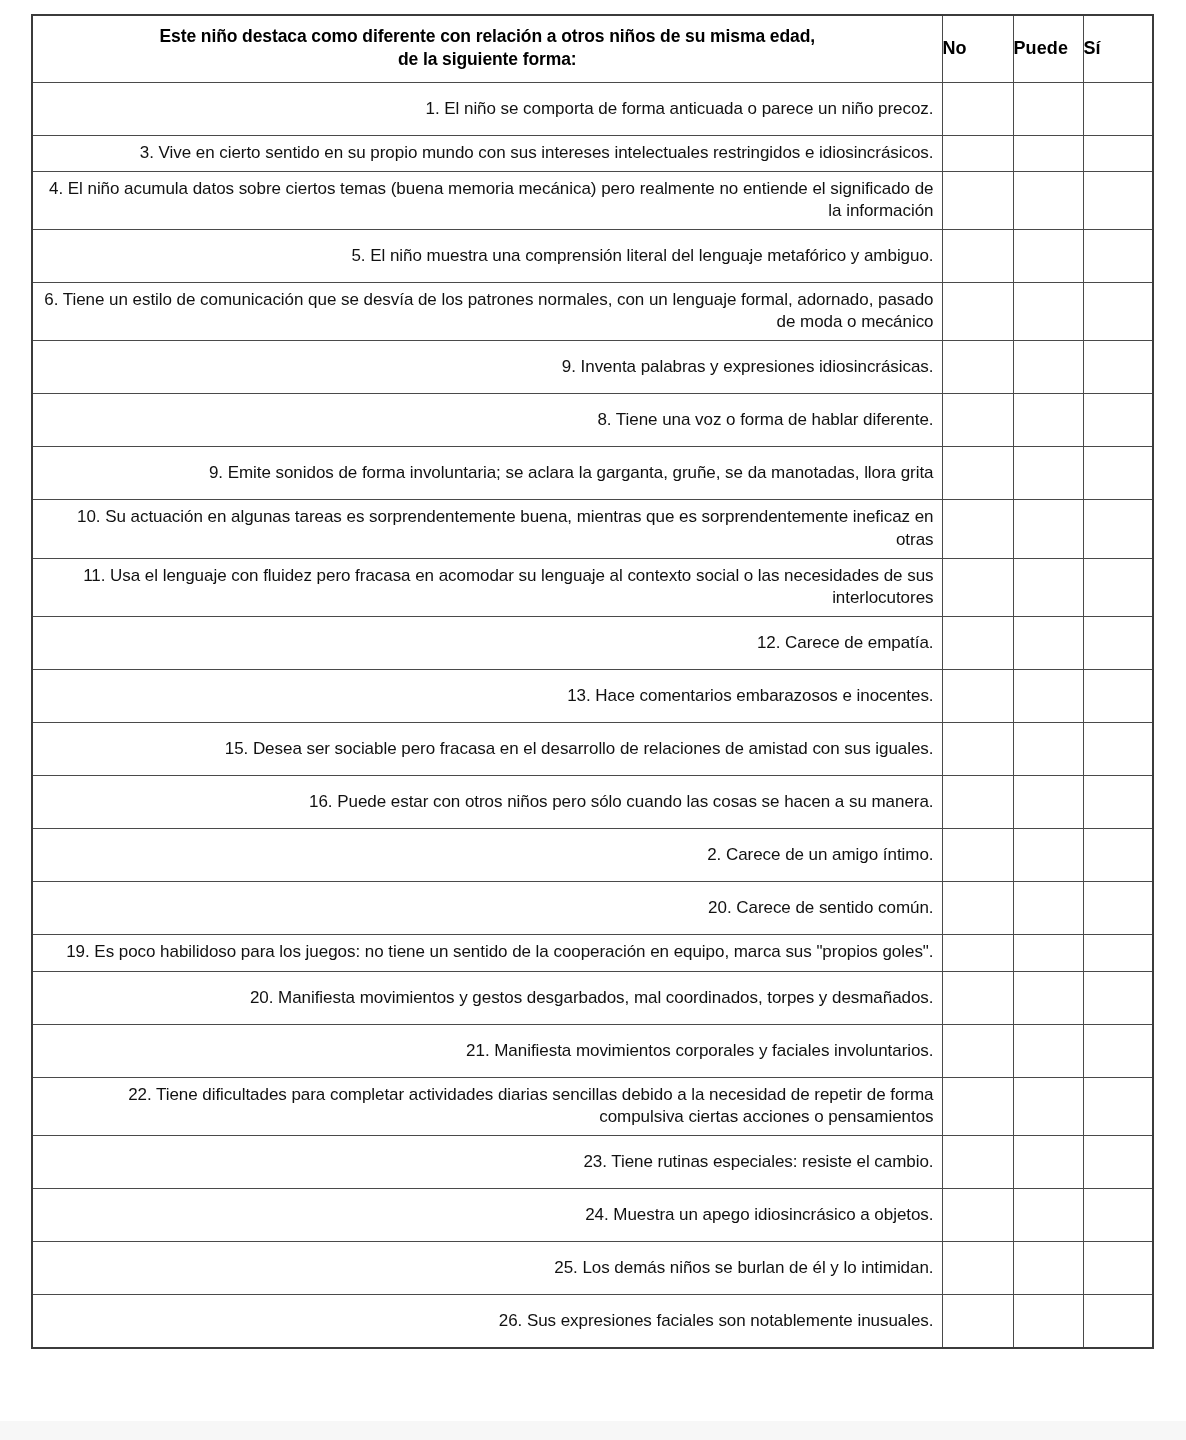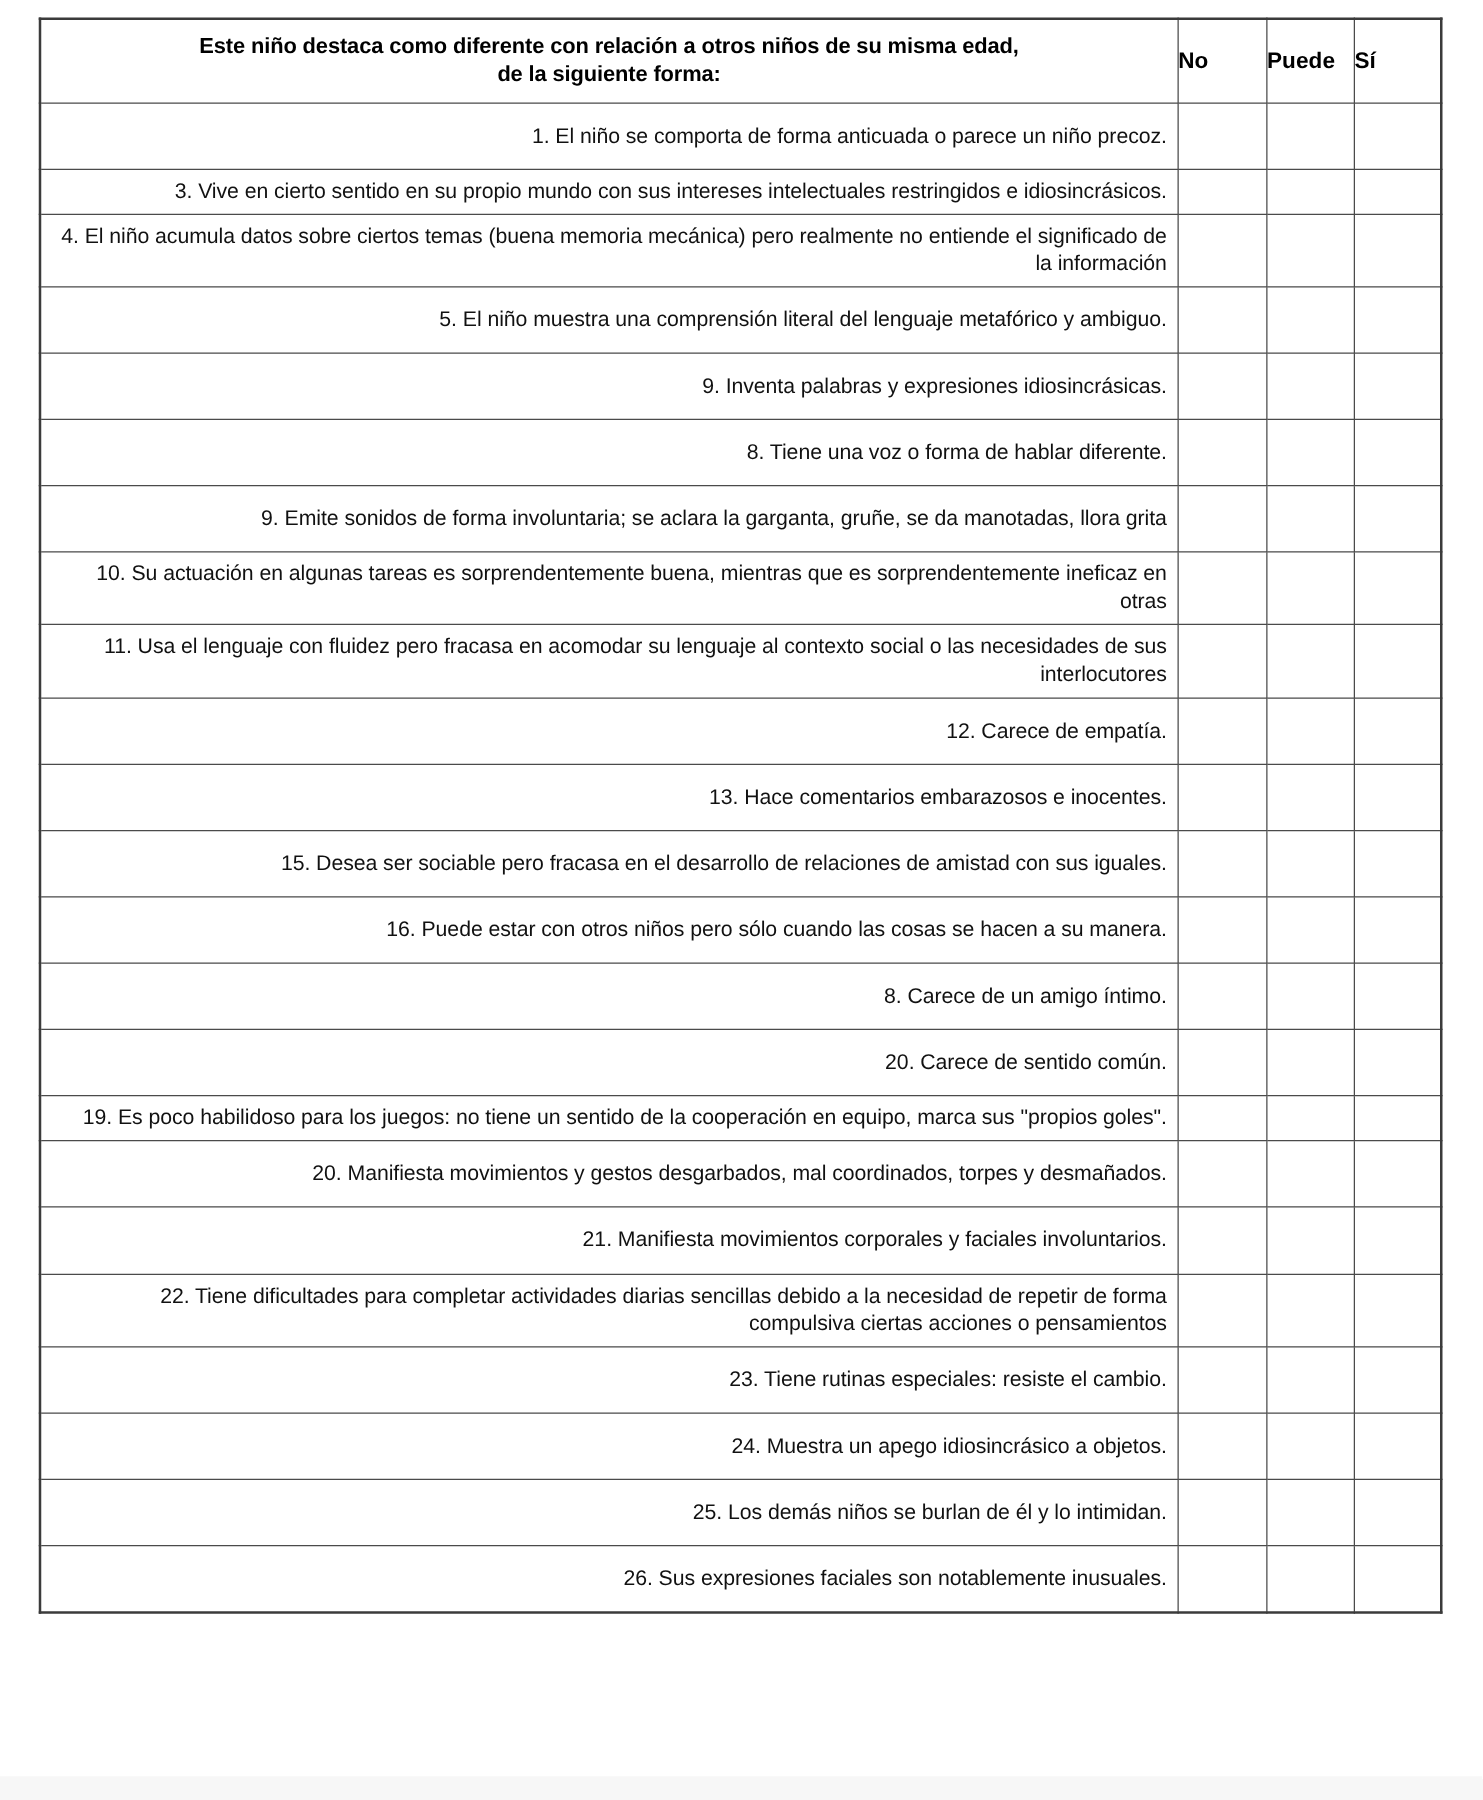--- a/index.html
+++ b/index.html
@@ -134,20 +134,26 @@
           <td class="answer-cell"></td>
           <td class="answer-cell"></td>
           <td class="answer-cell"></td>
         </tr>
         <tr class="single">
           <td class="item-cell">5. El niño muestra una comprensión literal del lenguaje metafórico y ambiguo.</td>
           <td class="answer-cell"></td>
           <td class="answer-cell"></td>
           <td class="answer-cell"></td>
         </tr>
+        <tr class="double">
+          <td class="item-cell">6. Tiene un estilo de comunicación que se desvía de los patrones normales, con un lenguaje formal, adornado, pasado de moda o mecánico</td>
+          <td class="answer-cell"></td>
+          <td class="answer-cell"></td>
+          <td class="answer-cell"></td>
+        </tr>
         <tr class="single">
           <td class="item-cell">9. Inventa palabras y expresiones idiosincrásicas.</td>
           <td class="answer-cell"></td>
           <td class="answer-cell"></td>
           <td class="answer-cell"></td>
         </tr>
         <tr class="single">
           <td class="item-cell">8. Tiene una voz o forma de hablar diferente.</td>
           <td class="answer-cell"></td>
           <td class="answer-cell"></td>
@@ -189,21 +195,21 @@
           <td class="answer-cell"></td>
           <td class="answer-cell"></td>
         </tr>
         <tr class="single">
           <td class="item-cell">16. Puede estar con otros niños pero sólo cuando las cosas se hacen a su manera.</td>
           <td class="answer-cell"></td>
           <td class="answer-cell"></td>
           <td class="answer-cell"></td>
         </tr>
         <tr class="single">
-          <td class="item-cell">8. Carece de un amigo íntimo.</td>
+          <td class="item-cell">2. Carece de un amigo íntimo.</td>
           <td class="answer-cell"></td>
           <td class="answer-cell"></td>
           <td class="answer-cell"></td>
         </tr>
         <tr class="single">
           <td class="item-cell">20. Carece de sentido común.</td>
           <td class="answer-cell"></td>
           <td class="answer-cell"></td>
           <td class="answer-cell"></td>
         </tr>

